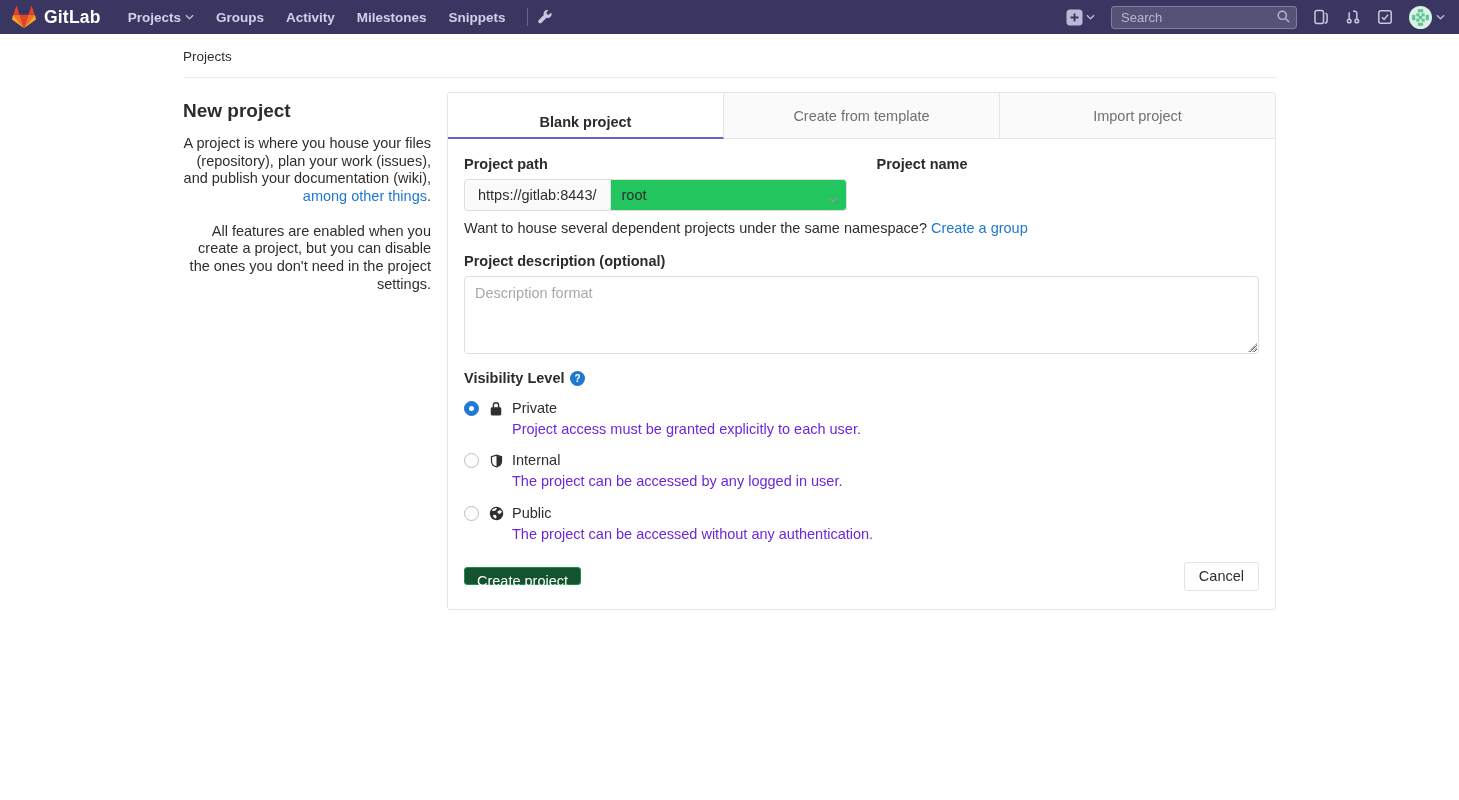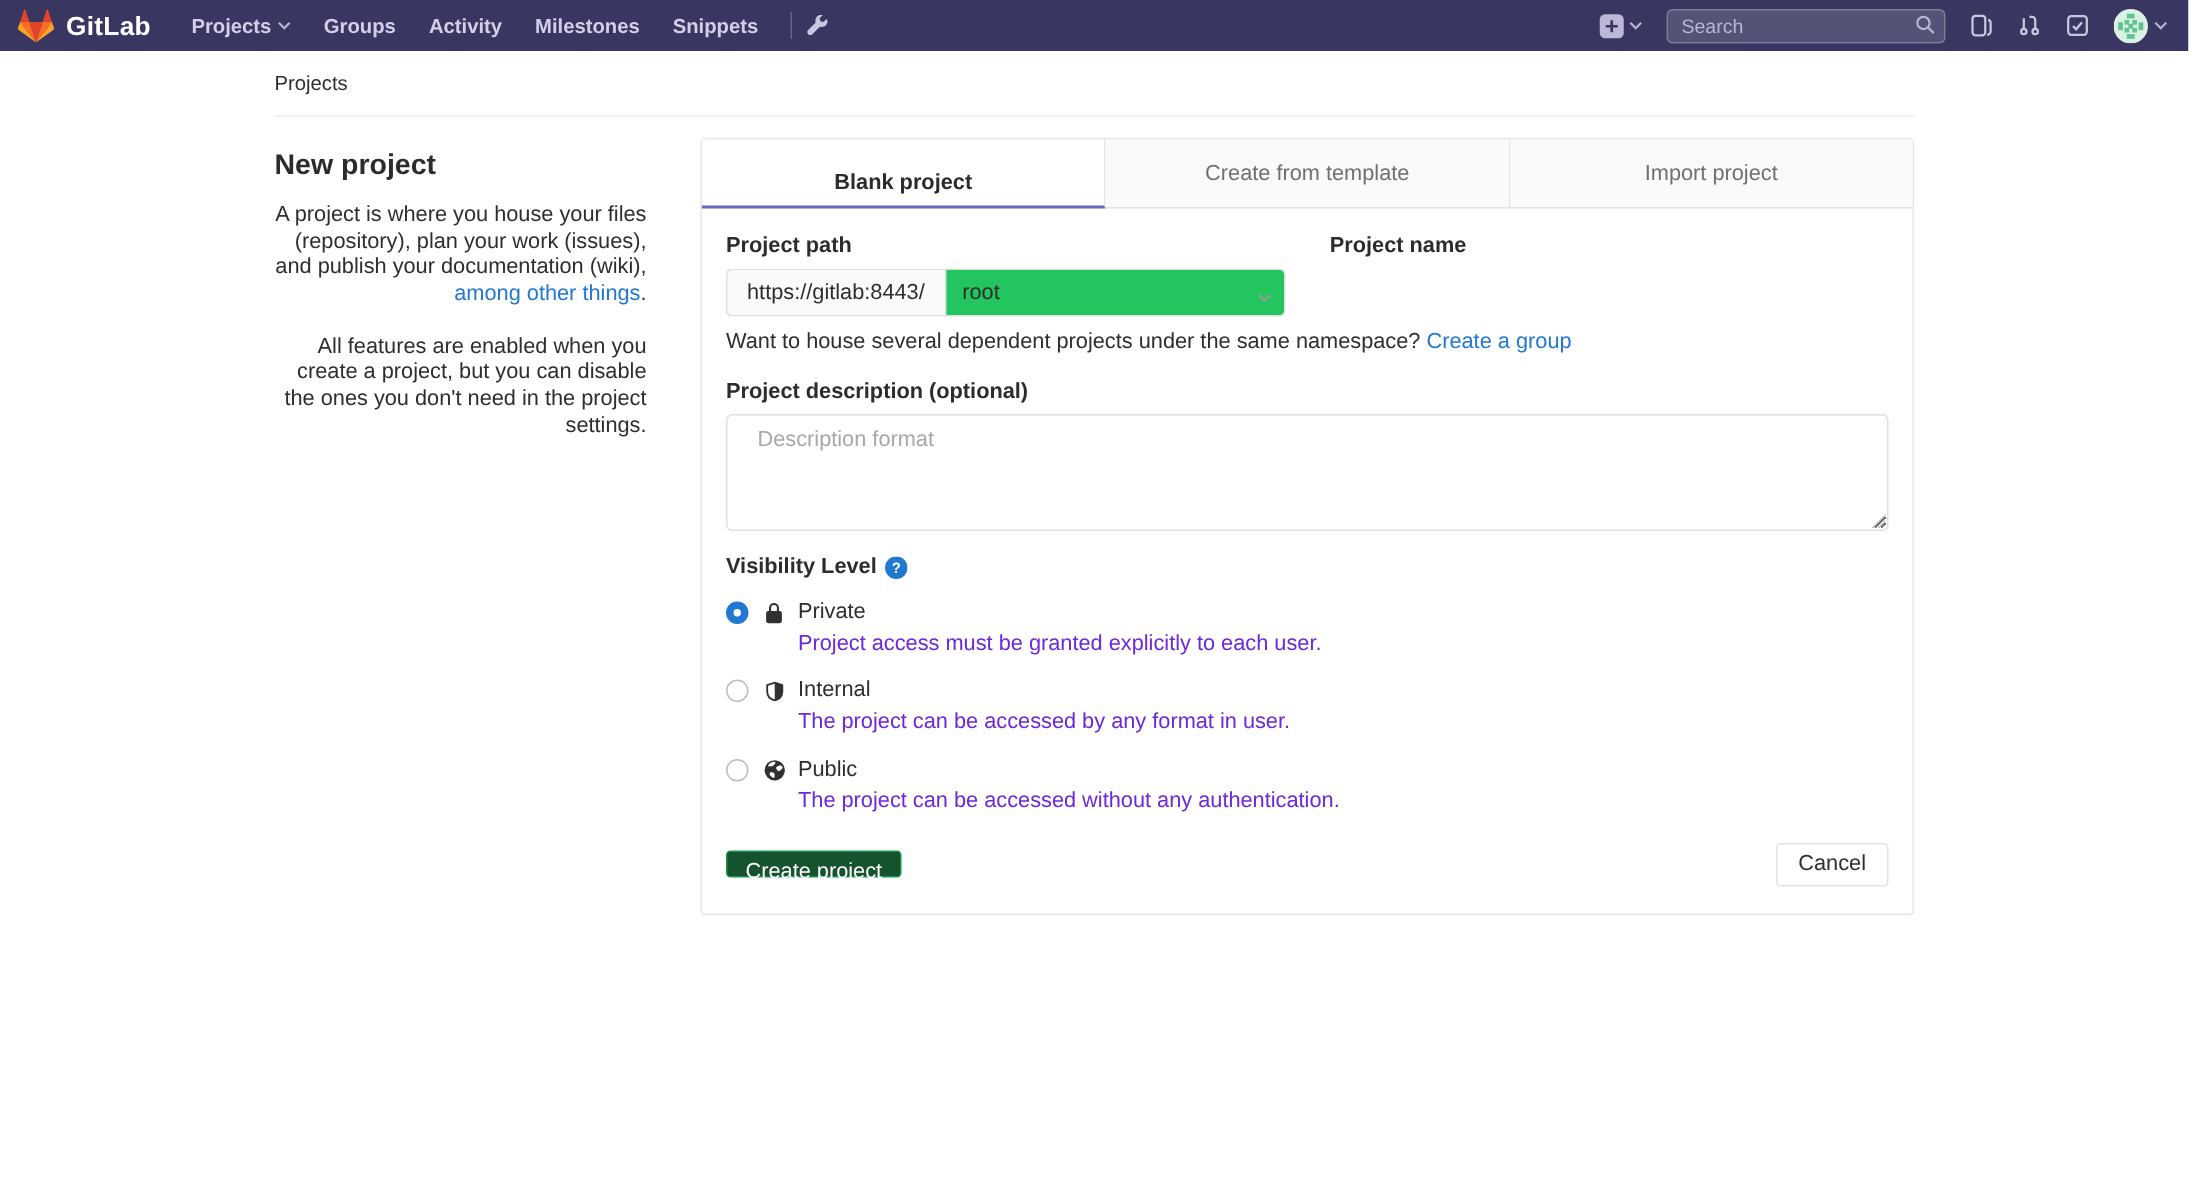--- a/index.html
+++ b/index.html
@@ -44,21 +44,21 @@
   .searchbox .search-ic { position: absolute; right: 7px; top: 4px; }
   .avatar-wrap { display: flex; align-items: center; gap: 4px; cursor: pointer; background:none; border:none; padding:0; }
 
   
   .breadcrumb-bar { background: #fff; }
   .container { width: 1093px; margin: 0 auto; }
   .breadcrumb-inner { padding: 14px 0 13px; border-bottom: 1px solid #ececec; }
   .breadcrumb-link { font-size: 13.5px; color: #2e2e2e; font-weight: 500; text-decoration: none; cursor: pointer; }
 
   
-  .main { display: flex; gap: 36px; margin-top: 14px; padding-bottom: 60px; }
+  .main { display: flex; gap: 16px; margin-top: 14px; padding-bottom: 60px; }
   .side-col { width: 248px; flex: none; }
   .page-title { font-size: 19px; font-weight: 600; color: #2c2c2c; margin: 8px 0 13px; }
   .side-col p { font-size: 14.5px; line-height: 1.22; margin-bottom: 17px; color: #2e2e2e; text-align: right; }
   a.blue-link { color: #1f78d1; text-decoration: none; cursor: pointer; }
 
   .form-col { flex: 1; }
   .card { border: 1px solid #e5e5e5; border-radius: 3px; background: #fff; }
 
   
   .tabs { display: flex; }
@@ -100,21 +100,21 @@
     padding: 0 11px; font-size: 14.5px; font-family: inherit; color: #2e2e2e; outline: none;
   }
   .text-input::placeholder { color: #a8a8a8; }
 
   .hint { margin-top: 9px; font-size: 14.5px; color: #2e2e2e; }
 
   .desc-label { margin-top: 17px; }
   .textarea-wrap { position: relative; }
   textarea.desc {
     display: block; width: 100%; height: 78px; resize: vertical;
-    border: 1px solid #dfdfdf; border-radius: 4px; padding: 8px 20px;
+    border: 1px solid #dfdfdf; border-radius: 4px; padding: 8px 10px;
     font-size: 14.5px; font-family: inherit; color: #2e2e2e; outline: none;
   }
   textarea.desc::placeholder { color: #a8a8a8; }
   .grip {
     position: absolute; right: 2px; bottom: 2px; width: 10px; height: 10px;
     background:
       linear-gradient(135deg, transparent 0 54%, #bbb 54% 60%, transparent 60% 74%, #bbb 74% 80%, transparent 80%);
     cursor: nwse-resize;
   }
 
@@ -340,21 +340,21 @@
         <div class="vis-option">
           <span class="radio unchecked"></span>
           <span class="vis-icon">
             <svg width="13" height="16" viewBox="0 0 16 16">
               <path d="M8 .8l6.2 2v5.1c0 3.6-2.6 6.4-6.2 7.3C4.4 14.3 1.8 11.5 1.8 7.9V2.8L8 .8z" fill="none" stroke="#303030" stroke-width="1.5"></path>
               <path d="M8 .8l6.2 2v5.1c0 3.6-2.6 6.4-6.2 7.3V.8z" fill="#303030"></path>
             </svg>
           </span>
           <span class="vis-texts">
             <span class="vis-name">Internal</span>
-            <span class="vis-desc" style="display:block">The project can be accessed by any format in user.</span>
+            <span class="vis-desc" style="display:block">The project can be accessed by any logged in user.</span>
           </span>
         </div>
 
         <div class="vis-option">
           <span class="radio unchecked"></span>
           <span class="vis-icon">
             <svg width="15" height="15" viewBox="0 0 16 16">
               <circle cx="8" cy="8" r="7.2" fill="#303030"></circle>
               <path d="M3 5.2c.8-1.8 2.5-3 4.5-3.2.8 0 1.2.7.7 1.3l-1.4 1.5c-.3.3-.7.4-1.1.3L3 5.2z" fill="#fff"></path>
               <path d="M12.8 5c1 .4 1.1 1.4.4 2l-1.6 1.3c-.5.4-1.2.3-1.6-.2l-.8-1c-.4-.6-.2-1.4.5-1.7l1.8-.8c.4-.2.9-.1 1.3.4z" fill="#fff"></path>

